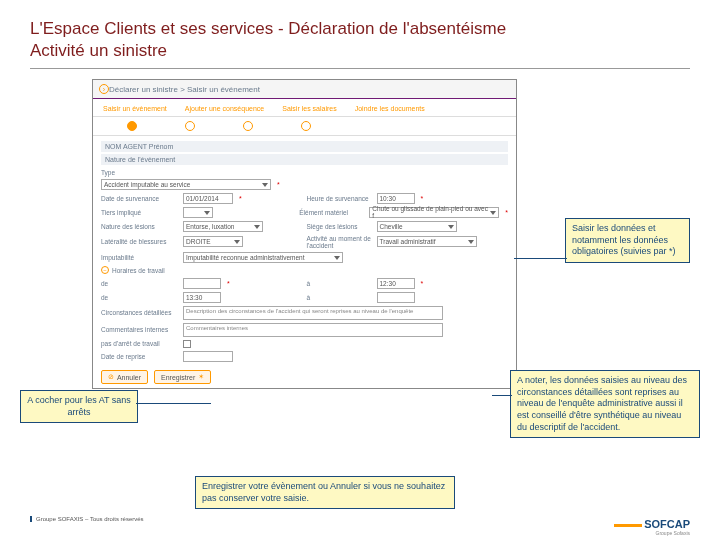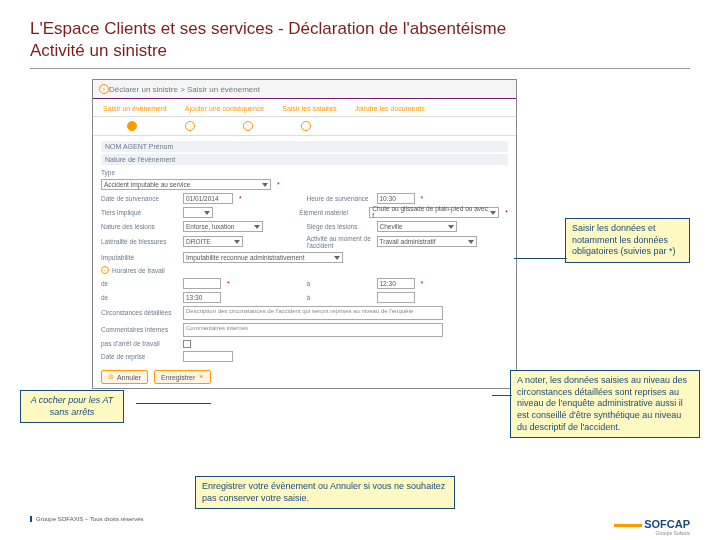--- a/index.html
+++ b/index.html
@@ -27,21 +27,21 @@
   .half { display: flex; align-items: center; flex: 1; gap: 4px; }
   .sub-head { color: #6a7a8c; font-size: 6.5px; padding: 2px 0; display: flex; align-items: center; gap: 3px; }
   .minus-ico { width: 8px; height: 8px; border: 1px solid #f90; border-radius: 50%; display: inline-flex; align-items: center; justify-content: center; color: #f90; font-size: 6px; line-height: 1; }
   .ta { border: 1px solid #aaa; background: #fff; height: 14px; width: 260px; font-size: 6px; color: #888; padding: 1px 2px; }
   .chk { width: 8px; height: 8px; border: 1px solid #888; display: inline-block; }
   .btns { padding: 4px 8px; display: flex; gap: 6px; }
   .btn { border: 1px solid #f90; background: #fff4e6; color: #555; font-size: 7px; padding: 2px 6px; border-radius: 2px; display: inline-flex; align-items: center; gap: 3px; }
   .btn-ico { color: #f90; font-size: 7px; }
   .callout { position: absolute; border: 1px solid #1a4a7a; background: #fef9c3; color: #1a4a7a; font-size: 9px; padding: 4px 6px; line-height: 1.3; }
   .co1 { right: 30px; top: 218px; width: 125px; }
-  .co2 { left: 20px; top: 390px; width: 104px; text-align: center; font-style: italic; }
+  .co2 { left: 20px; top: 390px; width: 118px; text-align: center; }
   .co3 { right: 20px; top: 370px; width: 190px; }
   .co4 { left: 195px; top: 476px; width: 260px; }
   .line { position: absolute; background: #1a4a7a; height: 1px; }
   .l1 { top: 258px; left: 514px; width: 53px; }
   .l2 { top: 403px; left: 136px; width: 75px; }
   .l3 { top: 395px; left: 492px; width: 20px; }
   .footer-left { position: absolute; left: 30px; bottom: 18px; font-size: 6px; color: #555; border-left: 2px solid #1a4a7a; padding-left: 4px; }
   .footer-right { position: absolute; right: 30px; bottom: 4px; font-size: 11px; color: #1a4a7a; font-weight: bold; }
   .footer-right .sub { font-size: 5px; color: #888; font-weight: normal; display: block; text-align: right; }
   .logo-bar { width: 28px; height: 3px; background: #f90; display: inline-block; margin-right: 2px; vertical-align: middle; }

